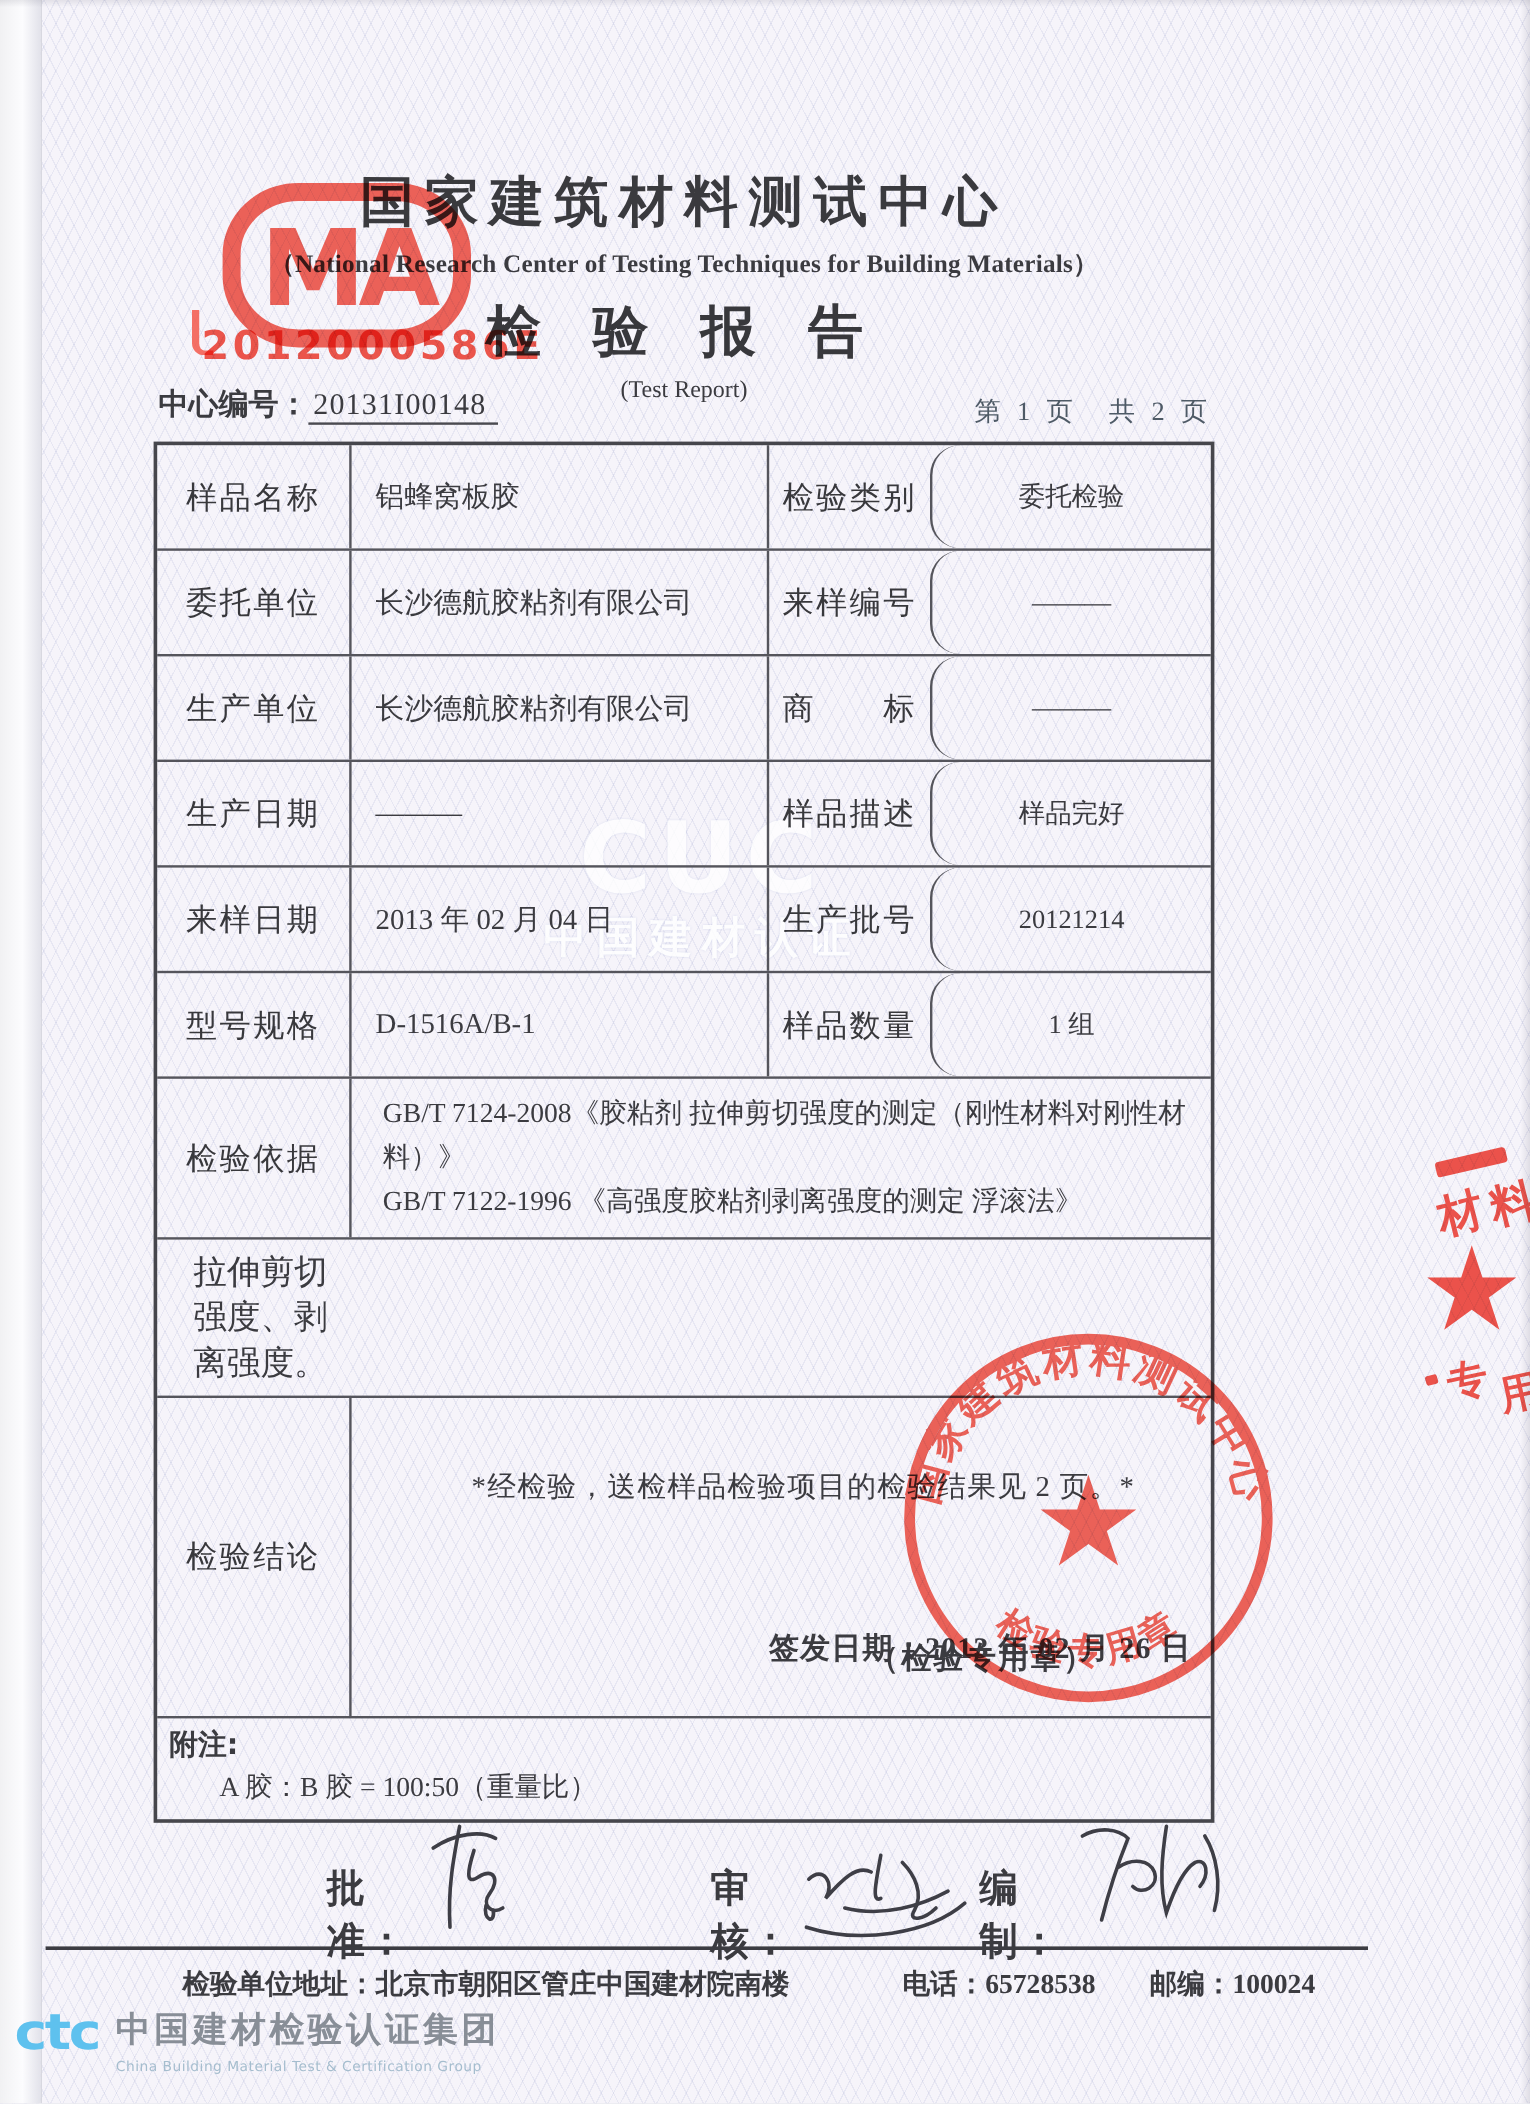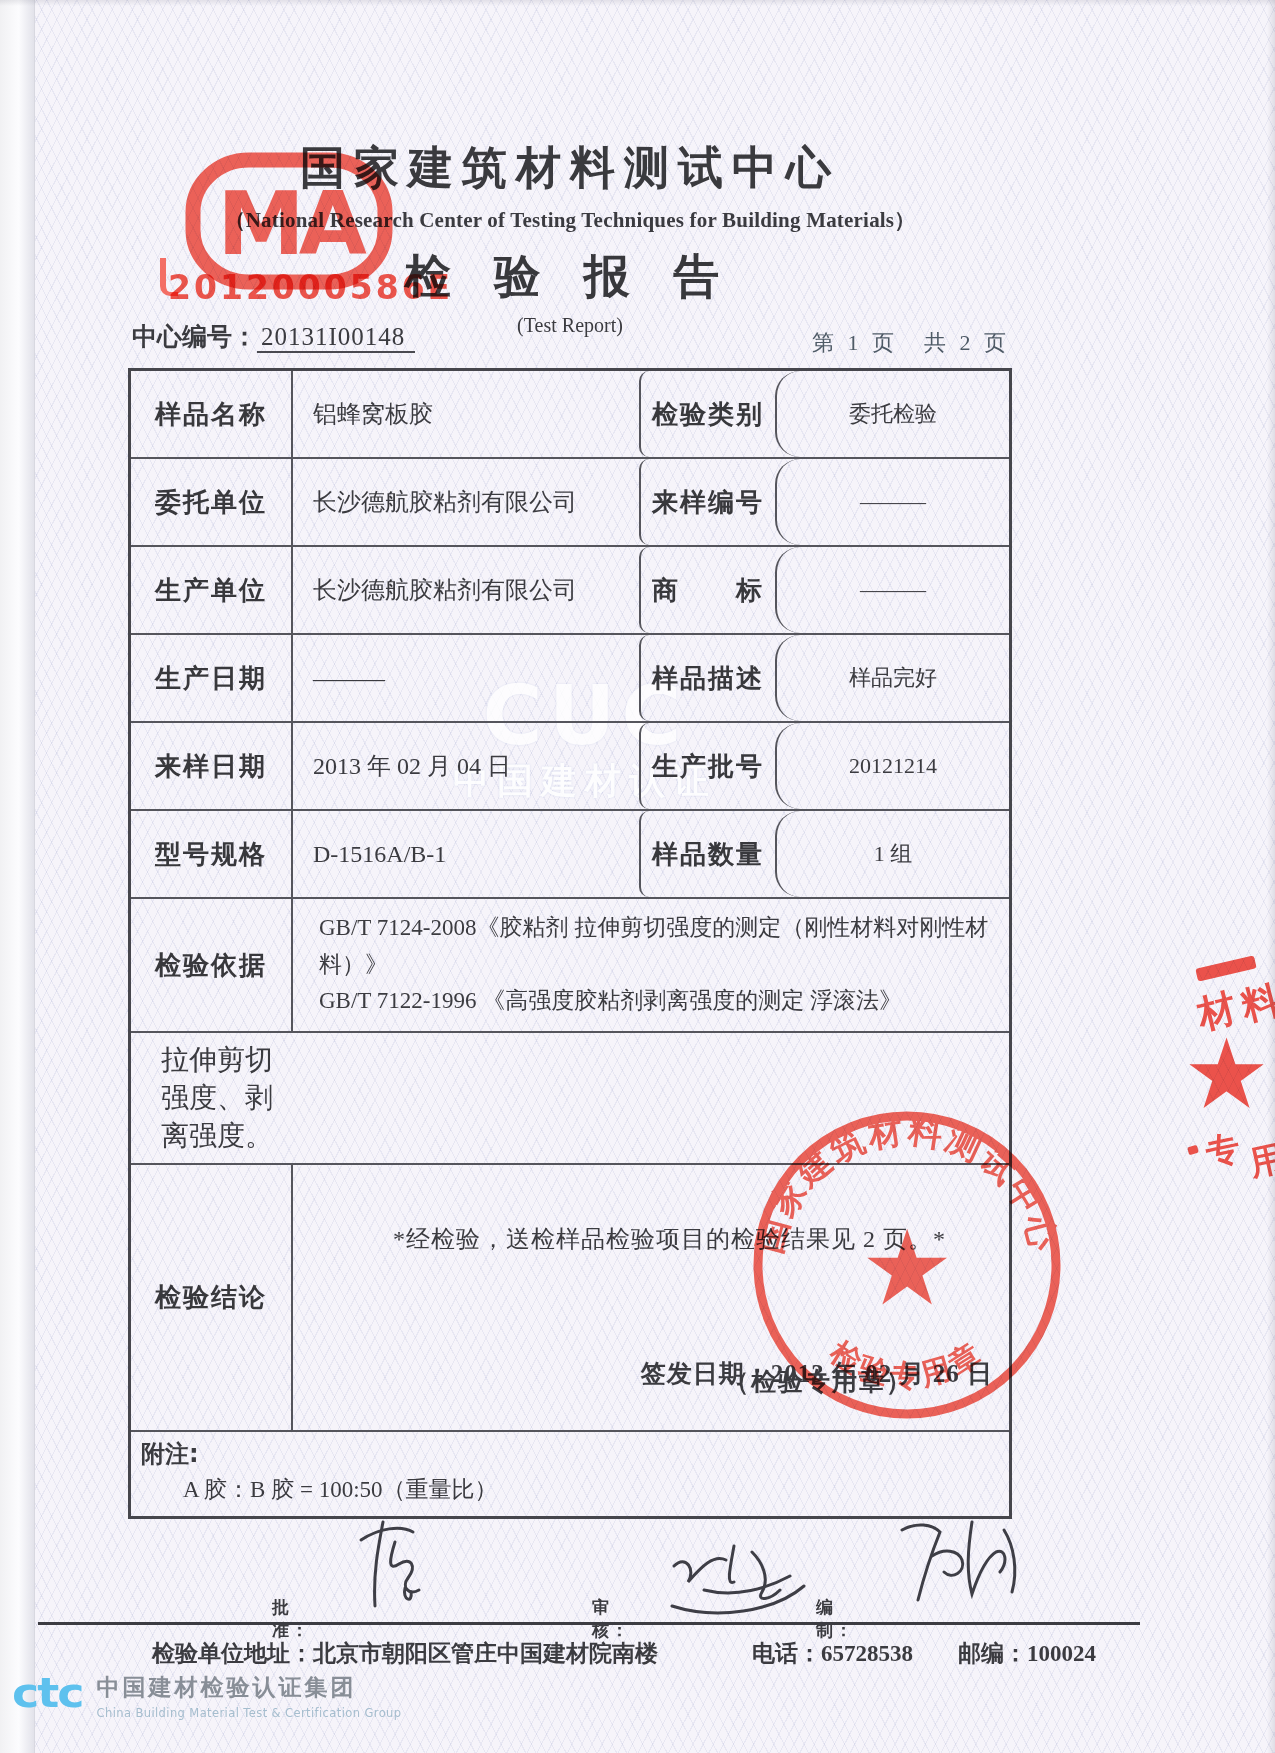--- a/index.html
+++ b/index.html
@@ -33,50 +33,50 @@
   .meta{position:absolute;left:132px;top:320px;width:880px;z-index:2;}
   .meta .cl{font-size:25px;font-weight:700;}
   .meta .cv{font-size:25px;font-weight:400;border-bottom:2px solid #4a4a50;padding:0 10px 1px 4px;letter-spacing:1px;}
   .meta .pg{position:absolute;right:2px;top:8px;font-size:22px;color:#4e5a66;letter-spacing:4px;}
   
   .tbl{position:absolute;left:128px;top:368px;width:884px;z-index:2;border:3px solid #46464c;box-sizing:border-box;}
   .tr{display:grid;grid-template-columns:160px 348px 136px 1fr;height:86px;}
   .tr + .tr{border-top:2px solid #55555c;}
   .c{display:flex;align-items:center;box-sizing:border-box;}
   .c + .c{border-left:2px solid #55555c;}
-  .lab{justify-content:center;font-family:"DejaVu Sans","Liberation Sans",sans-serif;font-weight:700;font-size:26px;letter-spacing:2px;color:#38383c;border-radius:10px;}
+  .lab{justify-content:center;font-family:"DejaVu Sans","Liberation Sans",sans-serif;font-weight:400;font-size:26px;letter-spacing:2px;color:#38383c;}
   .v1{padding-left:20px;font-size:24px;}
   .v2{justify-content:center;font-size:22px;border-radius:25px;}
   .tr.basis{grid-template-columns:160px 1fr;height:132px;}
   .basis .txt{display:flex;flex-direction:column;justify-content:center;padding-left:26px;font-size:23px;line-height:1.6;align-items:flex-start;}
   .tr.items{grid-template-columns:160px 1fr;height:130px;}
   .items .txt{padding-left:30px;font-size:28px;}
   .tr.concl{grid-template-columns:160px 1fr;height:265px;}
   .concl .body{position:relative;display:block;}
   .concl .note{position:absolute;left:100px;top:58px;font-size:24px;letter-spacing:1px;}
   .concl .issue{position:absolute;right:16px;top:156px;font-size:25px;font-weight:600;letter-spacing:1px;margin-top:36px;}
   .concl .sealnote{position:absolute;right:96px;top:200px;font-size:25px;font-weight:600;letter-spacing:2px;}
   .tr.remark{display:block;height:84px;}
   .remark .rl{padding:6px 0 0 10px;font-family:"DejaVu Sans","Liberation Sans",sans-serif;font-weight:700;font-size:24px;}
   .remark .rv{margin:4px 0 0 52px;font-size:23px;}
   
   .signoff{position:absolute;left:0;top:0;z-index:2;}
-  .slab{position:absolute;font-family:"DejaVu Sans","Liberation Sans",sans-serif;font-weight:700;font-size:17px;letter-spacing:2px;margin-top:44px;}
+  .slab{position:absolute;font-family:"DejaVu Sans","Liberation Sans",sans-serif;font-weight:700;font-size:32px;letter-spacing:2px;}
   .sig{position:absolute;}
   .sig path{stroke:#3e3e46;stroke-width:3;fill:none;stroke-linecap:round;}
   
   .divider{position:absolute;left:38px;top:1622px;width:1102px;height:3px;background:#3c3c42;z-index:2;}
   .addr{position:absolute;top:1638px;left:0;width:1275px;font-weight:700;font-size:23px;z-index:2;}
   .addr .a1{position:absolute;left:152px;}
   .addr .a2{position:absolute;left:752px;}
   .addr .a3{position:absolute;left:958px;}
   .logo{position:absolute;left:12px;top:1672px;z-index:6;display:flex;align-items:flex-start;}
   .logo .ctc{font-family:"DejaVu Sans",sans-serif;font-weight:800;font-size:46px;line-height:42px;color:#5ec1ee;letter-spacing:-2px;transform:scaleY(.9);}
   .logo .lt{margin-left:14px;}
-  .logo .lcn{font-family:"DejaVu Sans","Liberation Sans",sans-serif;font-size:23px;font-weight:700;color:#888e97;letter-spacing:3px;}
+  .logo .lcn{font-family:"DejaVu Sans","Liberation Sans",sans-serif;font-size:29px;font-weight:700;color:#888e97;letter-spacing:3px;}
   .logo .len{font-family:"DejaVu Sans","Liberation Sans",sans-serif;font-size:11.5px;color:#a5bdce;margin-top:3px;letter-spacing:0.4px;}
   
   .stamp{position:absolute;left:742px;top:1100px;z-index:5;mix-blend-mode:multiply;opacity:.88;}
   
   .frag{position:absolute;z-index:5;color:#f4564c;mix-blend-mode:multiply;font-weight:700;}
   .frag-bar{left:1196px;top:962px;width:60px;height:13px;background:#f4564c;border-radius:3px;transform:rotate(-13deg);}
   .frag-c1{left:1198px;top:986px;font-size:38px;transform:rotate(-14deg);}
   .frag-c2{left:1242px;top:978px;font-size:38px;transform:rotate(-14deg);}
   .frag-star{left:1188px;top:1032px;font-size:86px;line-height:86px;color:#f4564c;}
   .frag-c3{left:1206px;top:1128px;font-size:34px;transform:rotate(-12deg);}

